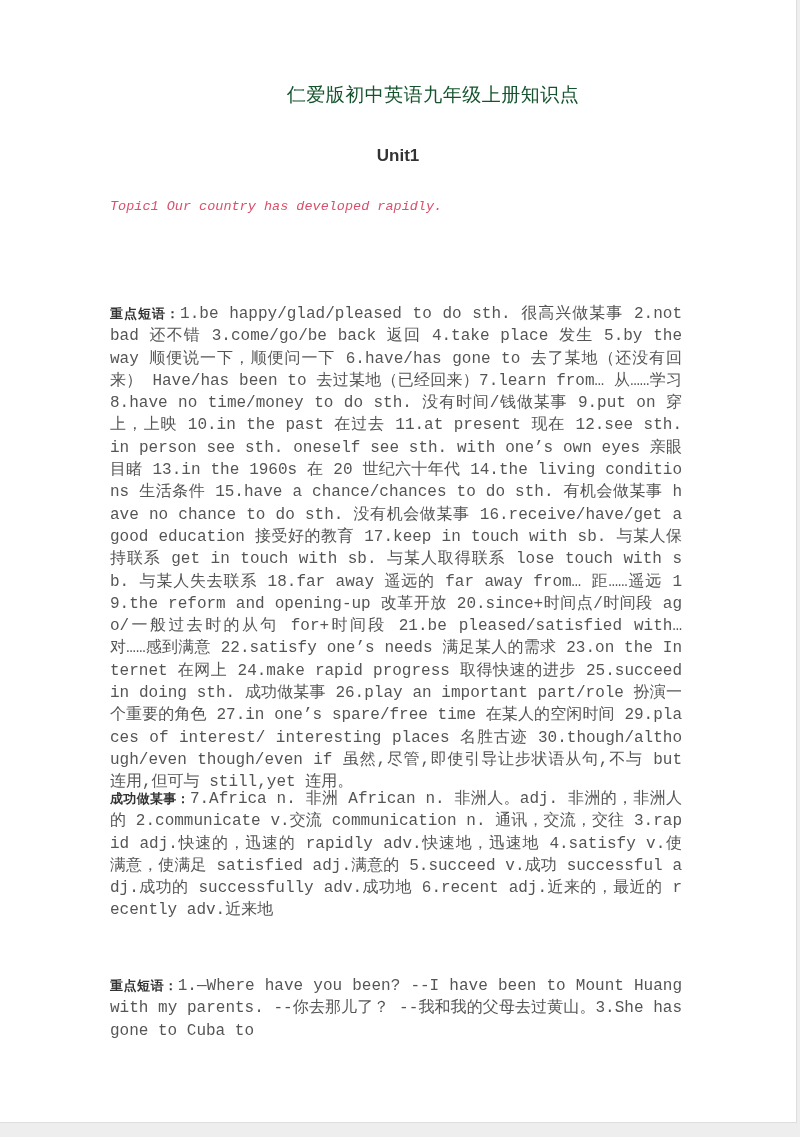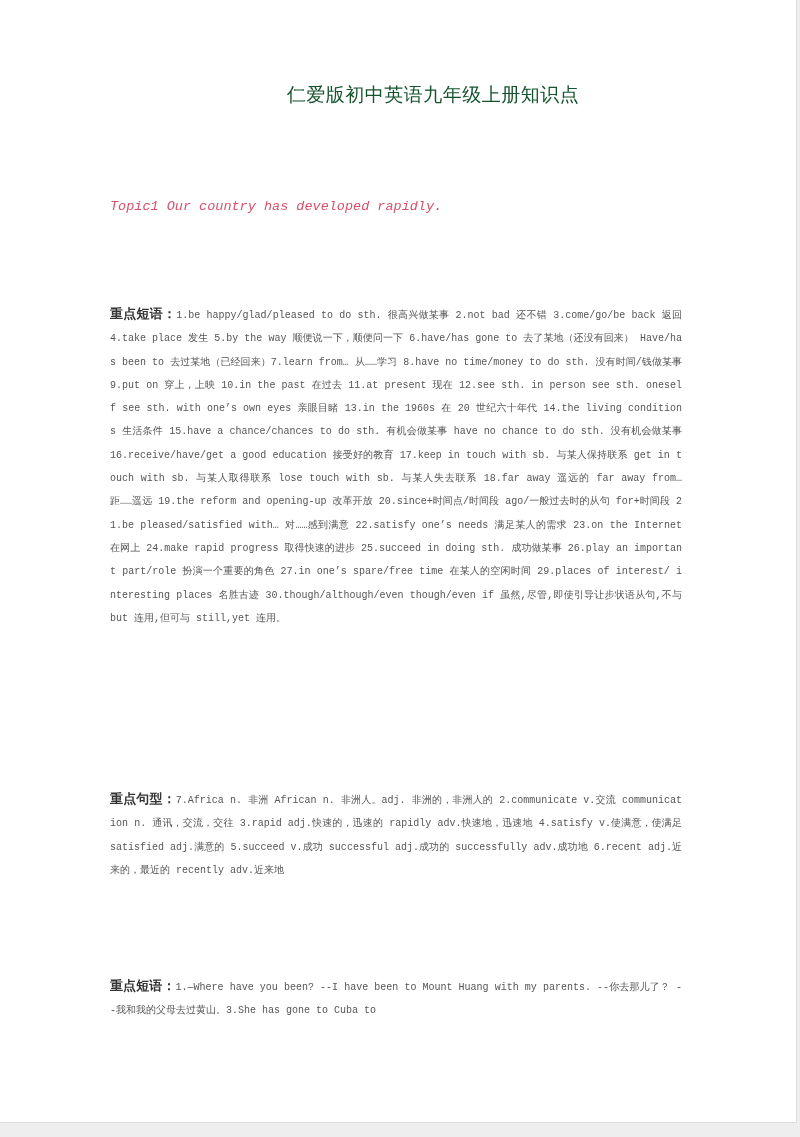--- a/index.html
+++ b/index.html
@@ -67,21 +67,21 @@
       text-align: justify;
       word-break: break-all;
     }
     .section .label {
       font-family: Liberation Mono, monospace;
       font-weight: bold;
       color: #333;
     }
     .section .body-text {
       font-family: "Liberation Mono", "DejaVu Sans Mono", monospace;
-      font-size: 10px;
+      font-size: 16px;
     }
     #sec-phrases { top: 303px; }
     #sec-wordforms { top: 788px; }
     #sec-sentences { top: 975px; }
     .watermark {
       position: absolute;
       left: 368px;
       top: 994px;
       font-family: "Liberation Sans", "DejaVu Sans", sans-serif;
       font-weight: bold;
@@ -90,27 +90,28 @@
       letter-spacing: 2px;
       pointer-events: none;
       line-height: 1;
     }
   </style>
 </head>
 <body>
 
 <div class="page">
   <div class="doc-title">仁爱版初中英语九年级上册知识点</div>
+  <div class="unit-title">Unit1</div>
   <div class="topic-title">Topic1 Our country has developed rapidly.</div>
 
   <div class="section" id="sec-phrases">
     <span class="label">重点短语：</span><span class="body-text">1.be happy/glad/pleased to do sth.  很高兴做某事 2.not bad  还不错 3.come/go/be back  返回 4.take place  发生 5.by the way  顺便说一下，顺便问一下 6.have/has gone to 去了某地（还没有回来）  Have/has been to  去过某地（已经回来）7.learn from…  从……学习 8.have no time/money to do sth.  没有时间/钱做某事 9.put on  穿上，上映 10.in the past  在过去 11.at present  现在 12.see sth. in person      see sth. oneself      see sth. with one’s own eyes 亲眼目睹 13.in the 1960s  在 20 世纪六十年代 14.the living conditions  生活条件 15.have a chance/chances to do sth.  有机会做某事  have no chance to do sth.  没有机会做某事 16.receive/have/get a good education  接受好的教育 17.keep in touch with sb.  与某人保持联系      get in touch with sb.  与某人取得联系      lose touch with sb.  与某人失去联系 18.far away  遥远的      far away from…  距……遥远 19.the reform and opening-up  改革开放 20.since+时间点/时间段 ago/一般过去时的从句      for+时间段 21.be pleased/satisfied with…  对……感到满意 22.satisfy one’s needs  满足某人的需求 23.on the Internet 在网上 24.make rapid progress  取得快速的进步 25.succeed in doing sth.  成功做某事 26.play an important part/role  扮演一个重要的角色 27.in one’s spare/free time  在某人的空闲时间 29.places of interest/      interesting places  名胜古迹 30.though/although/even though/even if  虽然,尽管,即使引导让步状语从句,不与 but 连用,但可与 still,yet 连用。</span>
   </div>
 
   <div class="section" id="sec-wordforms">
-    <span class="label">重点句型：</span><span class="body-text">7.Africa n.  非洲  African n. 非洲人。adj. 非洲的，非洲人的 2.communicate v.交流      communication n.  通讯，交流，交往 3.rapid adj.快速的，迅速的      rapidly adv.快速地，迅速地 4.satisfy v.使满意，使满足      satisfied adj.满意的 5.succeed v.成功      successful adj.成功的      successfully adv.成功地 6.recent adj.近来的，最近的      recently adv.近来地</span>
+    <span class="label">成功做某事：</span><span class="body-text">7.Africa n.  非洲  African n. 非洲人。adj. 非洲的，非洲人的 2.communicate v.交流      communication n.  通讯，交流，交往 3.rapid adj.快速的，迅速的      rapidly adv.快速地，迅速地 4.satisfy v.使满意，使满足      satisfied adj.满意的 5.succeed v.成功      successful adj.成功的      successfully adv.成功地 6.recent adj.近来的，最近的      recently adv.近来地</span>
   </div>
 
   <div class="section" id="sec-sentences">
     <span class="label">重点短语：</span><span class="body-text">1.—Where have you been?  --I have been to Mount Huang with my parents.  --你去那儿了？  --我和我的父母去过黄山。3.She has gone to Cuba to</span>
   </div>
 
 </div>
 
 </body></html>

